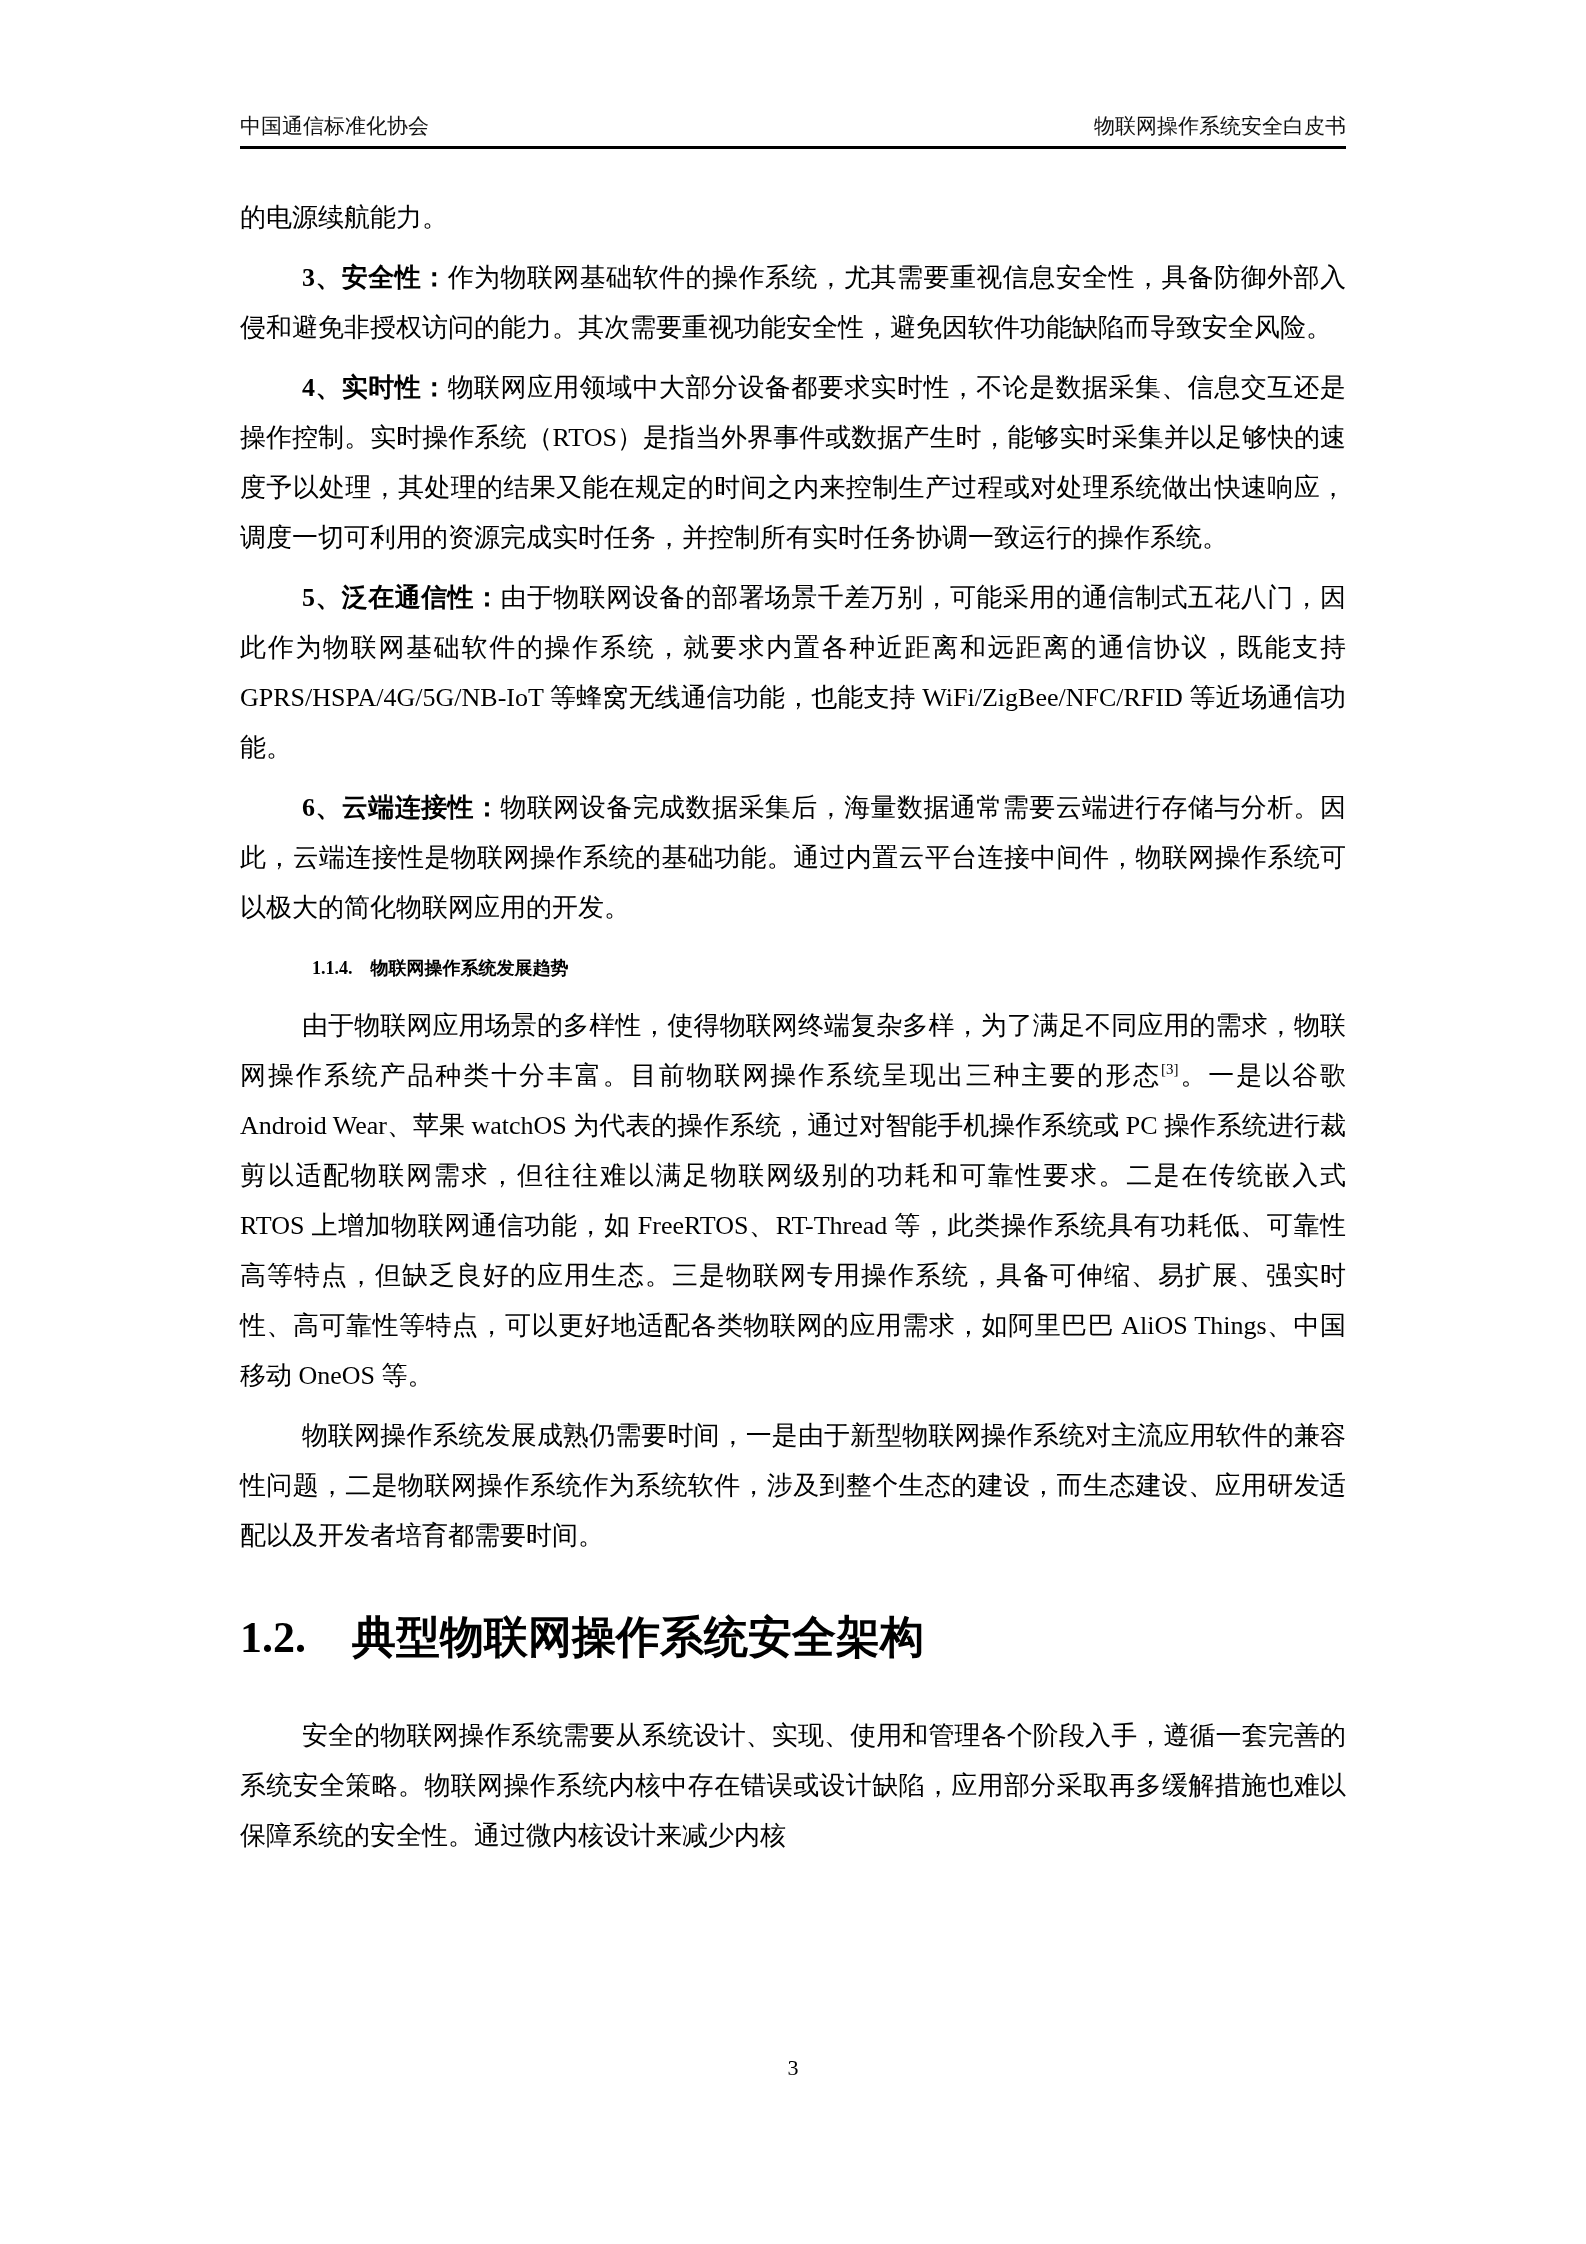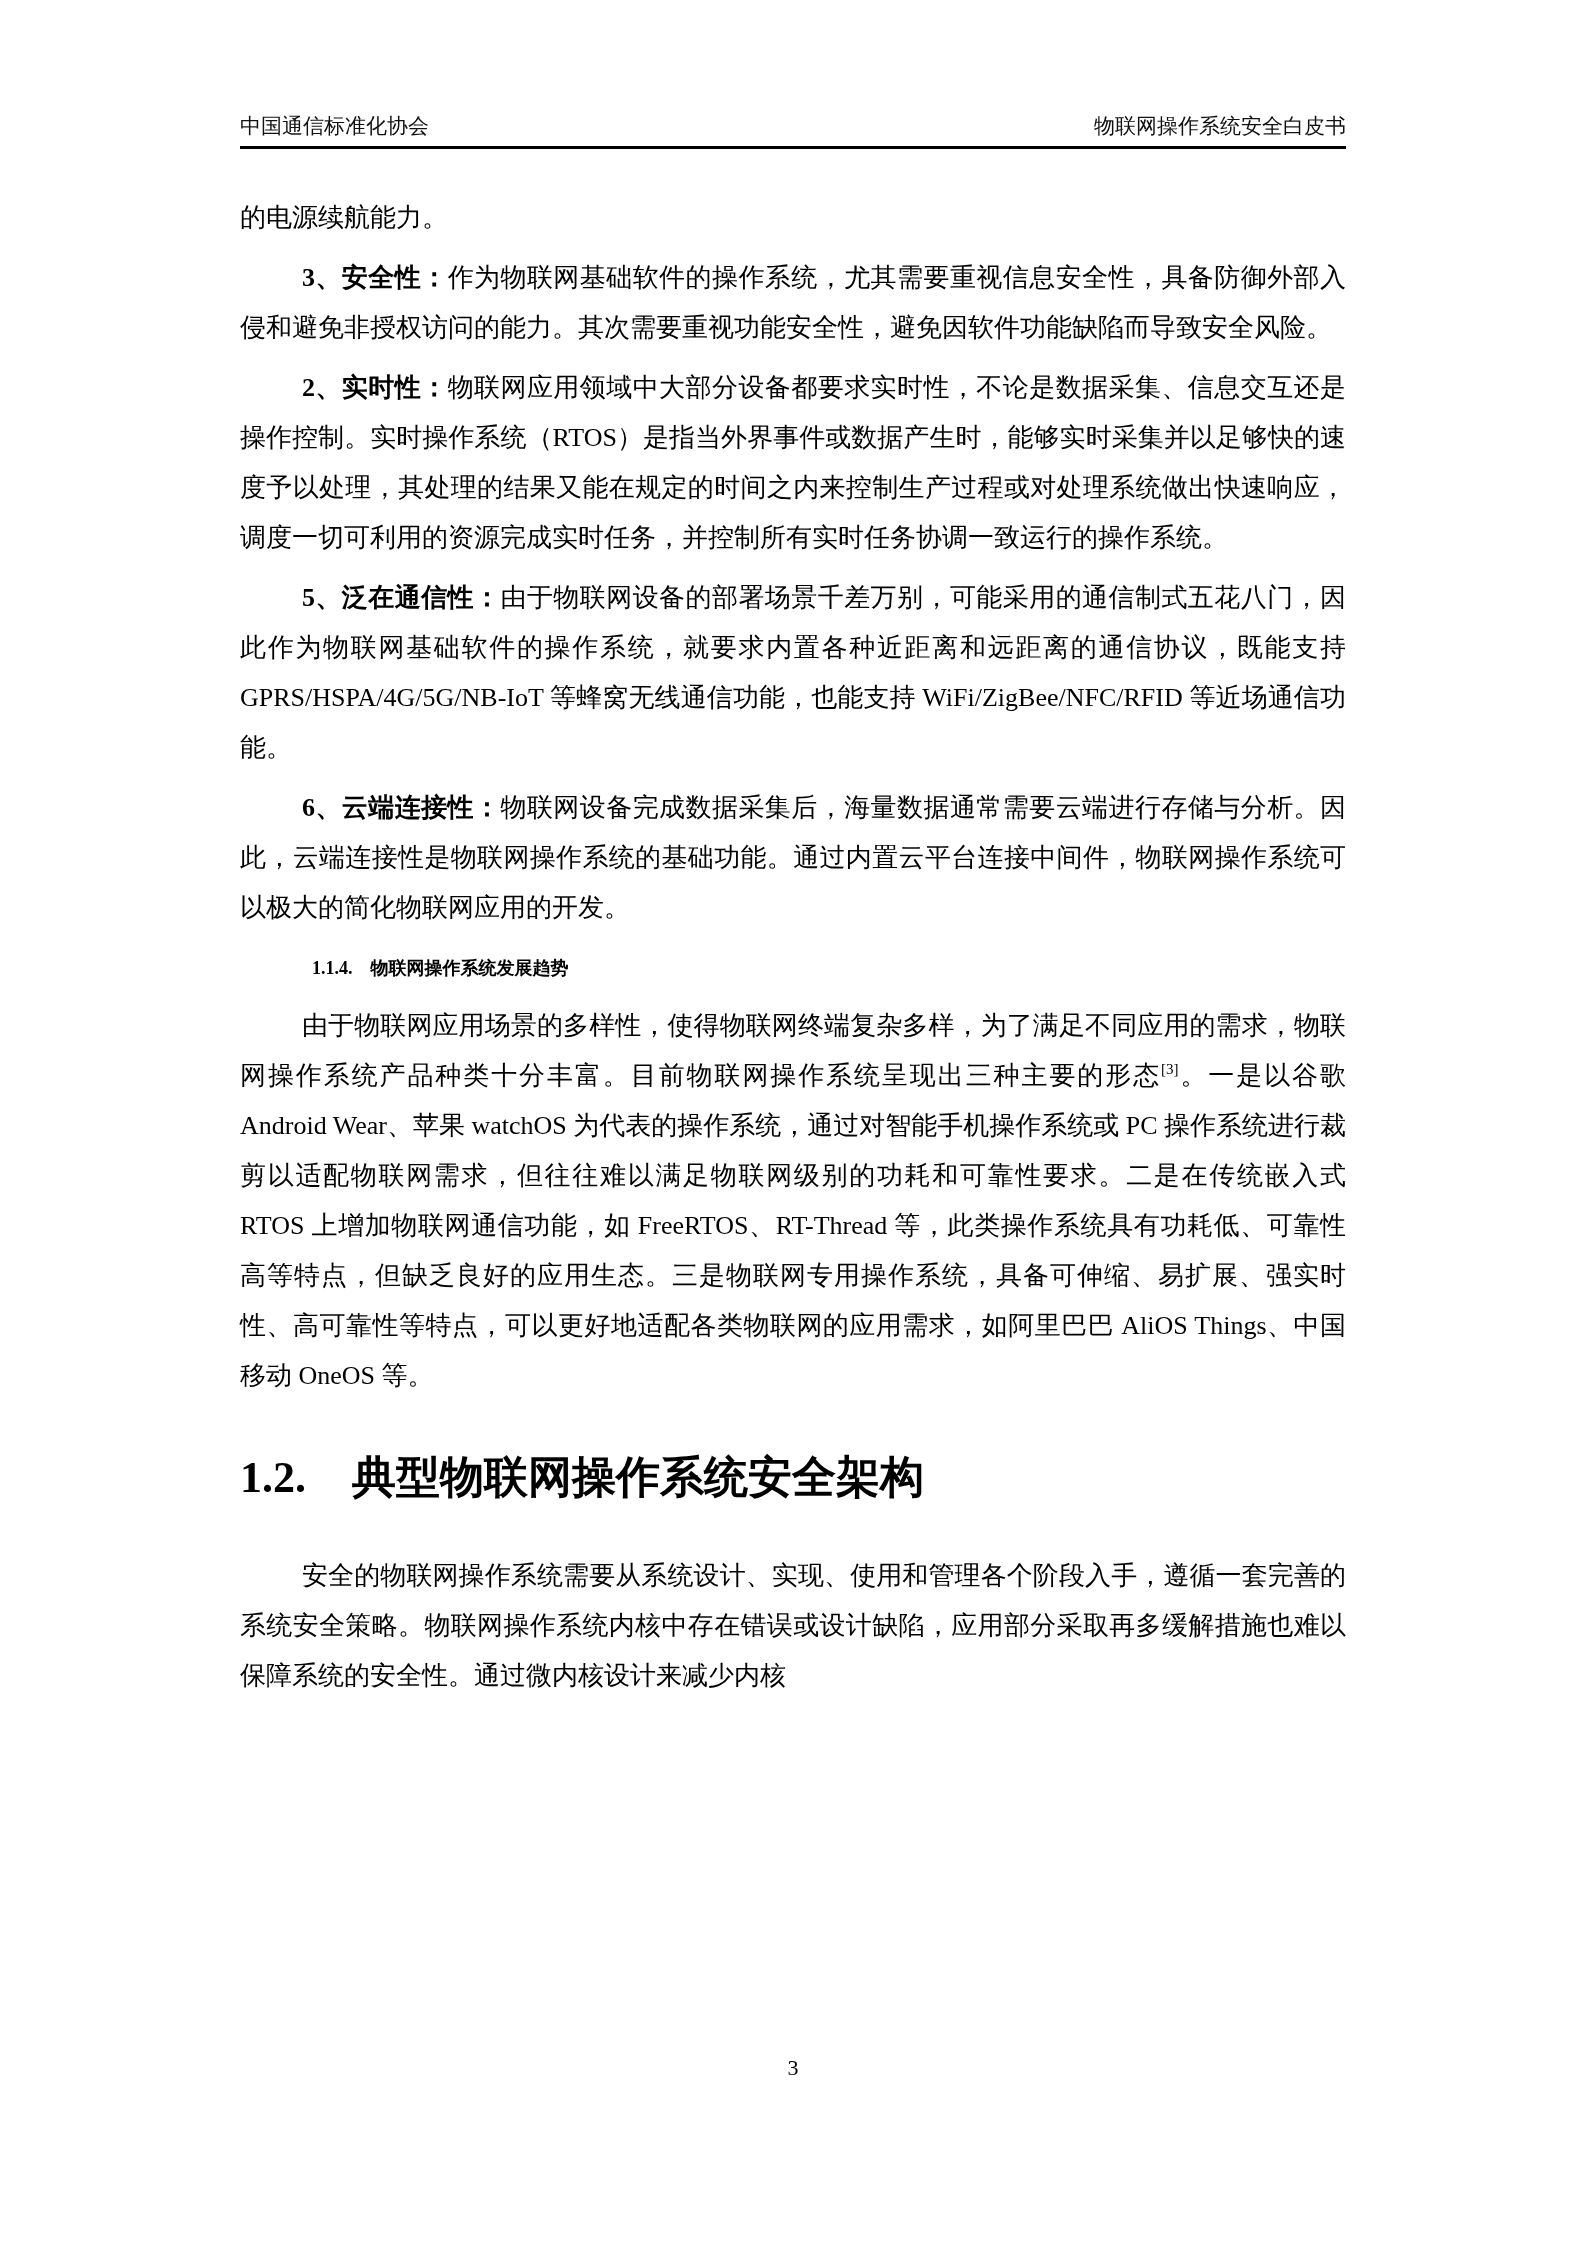--- a/index.html
+++ b/index.html
@@ -33,30 +33,31 @@
     <span class="right">物联网操作系统安全白皮书</span>
   </div>
   <div class="header-rule"></div>
 
   <div class="body">
 
     <p class="cont">的电源续航能力。</p>
 
     <p class="indent"><span class="lead">3、安全性：</span><span>作为物联网基础软件的操作系统，尤其需要重视信息安全性，具备防御外部入侵和避免非授权访问的能力。其次需要重视功能安全性，避免因软件功能缺陷而导致安全风险。</span></p>
 
-    <p class="indent"><span class="lead">2、实时性：</span><span>物联网应用领域中大部分设备都要求实时性，不论是数据采集、信息交互还是操作控制。实时操作系统（RTOS）是指当外界事件或数据产生时，能够实时采集并以足够快的速度予以处理，其处理的结果又能在规定的时间之内来控制生产过程或对处理系统做出快速响应，调度一切可利用的资源完成实时任务，并控制所有实时任务协调一致运行的操作系统。</span></p>
+    <p class="indent"><span class="lead">4、实时性：</span><span>物联网应用领域中大部分设备都要求实时性，不论是数据采集、信息交互还是操作控制。实时操作系统（RTOS）是指当外界事件或数据产生时，能够实时采集并以足够快的速度予以处理，其处理的结果又能在规定的时间之内来控制生产过程或对处理系统做出快速响应，调度一切可利用的资源完成实时任务，并控制所有实时任务协调一致运行的操作系统。</span></p>
 
     <p class="indent"><span class="lead">5、泛在通信性：</span><span>由于物联网设备的部署场景千差万别，可能采用的通信制式五花八门，因此作为物联网基础软件的操作系统，就要求内置各种近距离和远距离的通信协议，既能支持 GPRS/HSPA/4G/5G/NB-IoT 等蜂窝无线通信功能，也能支持 WiFi/ZigBee/NFC/RFID 等近场通信功能。</span></p>
 
     <p class="indent"><span class="lead">6、云端连接性：</span><span>物联网设备完成数据采集后，海量数据通常需要云端进行存储与分析。因此，云端连接性是物联网操作系统的基础功能。通过内置云平台连接中间件，物联网操作系统可以极大的简化物联网应用的开发。</span></p>
 
     <h3 class="sub"><span class="num">1.1.4.</span><span>物联网操作系统发展趋势</span></h3>
 
     <p class="indent"><span>由于物联网应用场景的多样性，使得物联网终端复杂多样，为了满足不同应用的需求，物联网操作系统产品种类十分丰富。目前物联网操作系统呈现出三种主要的形态</span><sup class="ref">[3]</sup><span>。一是以谷歌 Android Wear、苹果 watchOS 为代表的操作系统，通过对智能手机操作系统或 PC 操作系统进行裁剪以适配物联网需求，但往往难以满足物联网级别的功耗和可靠性要求。二是在传统嵌入式 RTOS 上增加物联网通信功能，如 FreeRTOS、RT-Thread 等，此类操作系统具有功耗低、可靠性高等特点，但缺乏良好的应用生态。三是物联网专用操作系统，具备可伸缩、易扩展、强实时性、高可靠性等特点，可以更好地适配各类物联网的应用需求，如阿里巴巴 AliOS Things、中国移动 OneOS 等。</span></p>
 
+    <p class="indent">物联网操作系统发展成熟仍需要时间，一是由于新型物联网操作系统对主流应用软件的兼容性问题，二是物联网操作系统作为系统软件，涉及到整个生态的建设，而生态建设、应用研发适配以及开发者培育都需要时间。</p>
 
     <h2 class="sec"><span class="num">1.2.</span><span>典型物联网操作系统安全架构</span></h2>
 
     <p class="indent">安全的物联网操作系统需要从系统设计、实现、使用和管理各个阶段入手，遵循一套完善的系统安全策略。物联网操作系统内核中存在错误或设计缺陷，应用部分采取再多缓解措施也难以保障系统的安全性。通过微内核设计来减少内核</p>
   </div>
 
   <div class="page-number">3</div>
 </div>
 
 </body></html>

